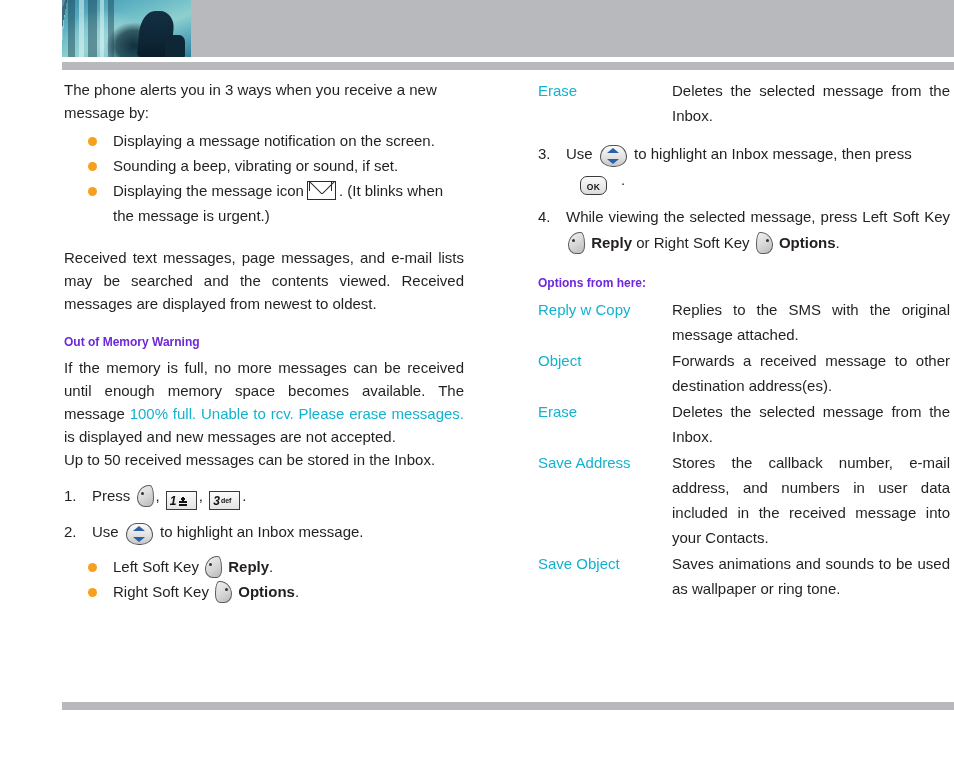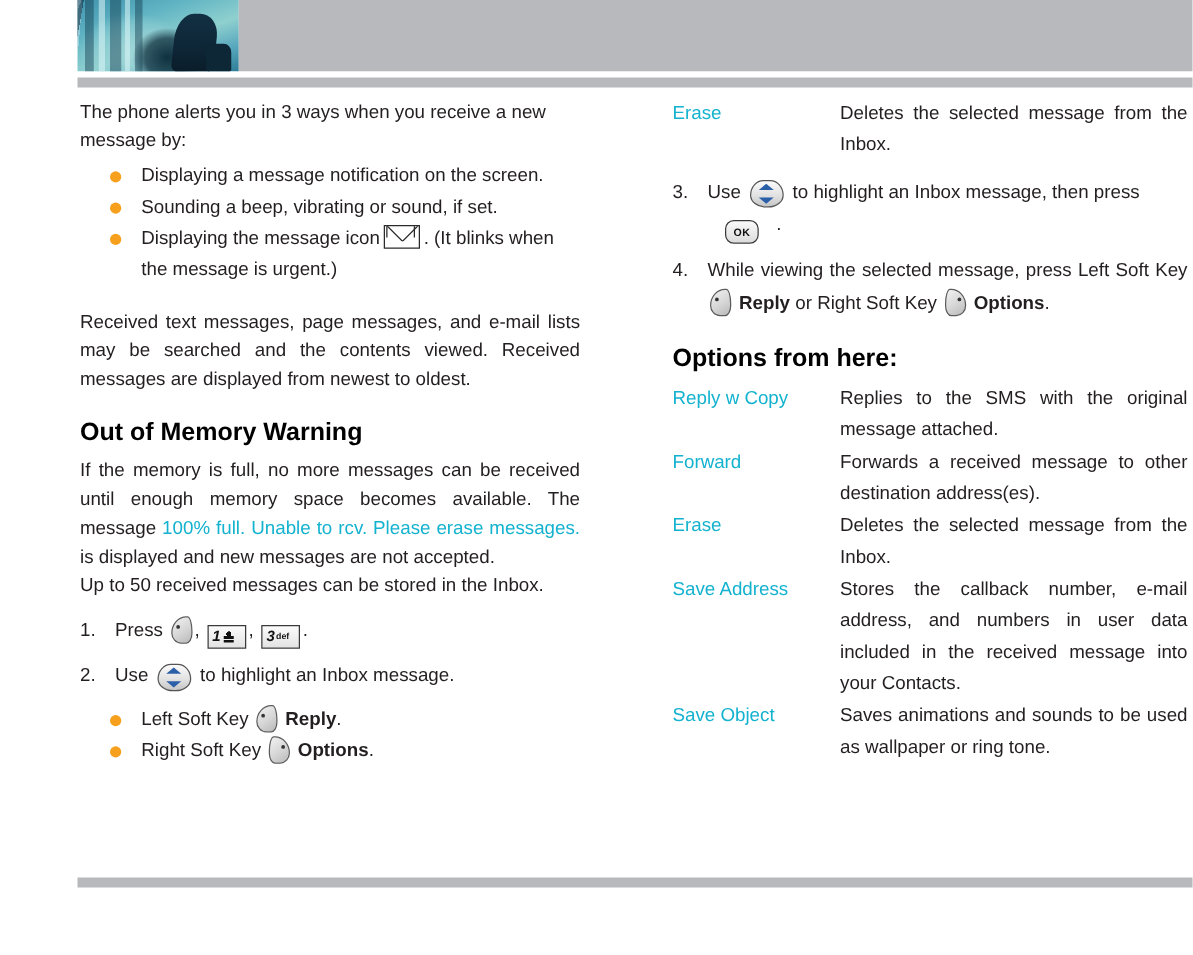--- a/index.html
+++ b/index.html
@@ -50,21 +50,21 @@
   .col-left{left:64px;width:400px;}
   .col-right{left:538px;width:412px;}
 
   h1.chapter{
     margin:0 0 14px 0;
     font-size:20px;font-weight:bold;color:#13b2cf;
     letter-spacing:.1px;
   }
   h2.sub{
     margin:20px 0 7px 0;
-    font-size:20px;font-weight:bold;color:#000000;
+    font-size:12px;font-weight:bold;color:#6d28d9;
   }
   p.body{
     margin:0 0 0 0;
     font-size:15px;line-height:23px;
     text-align:justify;
     color:#231f20;
   }
   p.body.nj{text-align:left;}
   .spacer-18{height:18px;}
 
@@ -295,21 +295,21 @@
 
     <h2 class="sub">Options from here:</h2>
 
     <table class="deftable">
       <tbody>
           <tr>
         <td class="term">Reply w Copy</td>
         <td class="desc">Replies to the SMS with the original message attached.</td>
       </tr>
       <tr>
-        <td class="term">Forward</td>
+        <td class="term">Object</td>
         <td class="desc">Forwards a received message to other destination address(es).</td>
       </tr>
       <tr>
         <td class="term">Erase</td>
         <td class="desc">Deletes the selected message from the Inbox.</td>
       </tr>
       <tr>
         <td class="term">Save Address</td>
         <td class="desc">Stores the callback number, e-mail address, and numbers in user data included in the received message into your Contacts.</td>
       </tr>

